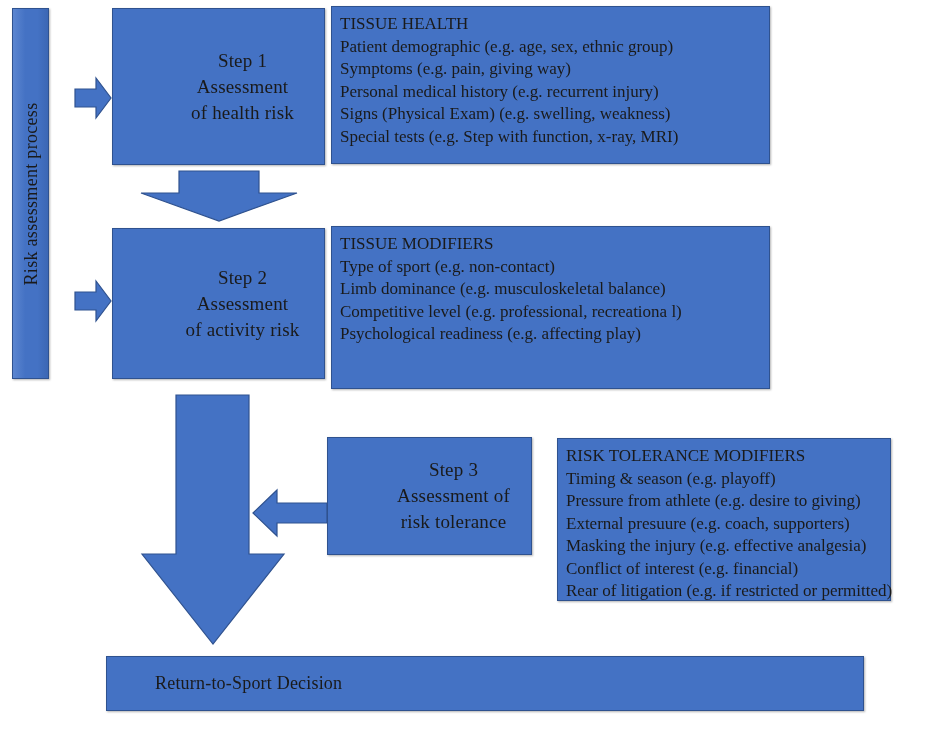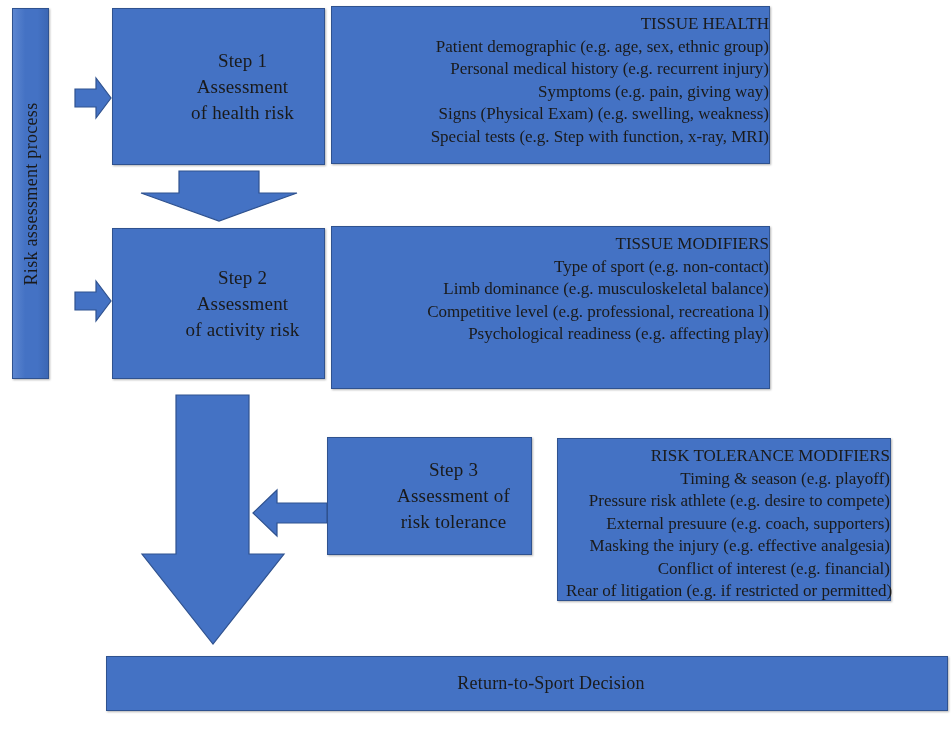--- a/index.html
+++ b/index.html
@@ -66,21 +66,20 @@
   }
 
   
   .panel {
     position: absolute;
     background: #4472C4;
     border: 1px solid #2F528F;
     box-sizing: border-box;
     box-shadow: 1px 1px 2px rgba(0,0,0,0.30);
     padding: 6px 0 4px 8px;
-    text-align: right;
   }
   .panel-title {
     font-size: 17px;
     line-height: 22.5px;
     color: #1a1a1a;
     white-space: nowrap;
   }
   .panel-list {
     margin: 0;
     padding: 0;
@@ -91,25 +90,24 @@
     line-height: 22.5px;
     color: #1a1a1a;
     white-space: nowrap;
   }
 
   
   #decision-bar {
     position: absolute;
     left: 106px;
     top: 656px;
-    width: 842px;
+    width: 758px;
     height: 55px;
     display: flex;
     align-items: center;
-    justify-content: center;
   }
   #decision-bar .dtext {
     font-size: 18px;
     color: #1a1a1a;
     letter-spacing: 0.2px;
   }
 
   
   .arrow-svg {
     position: absolute;
@@ -137,22 +135,22 @@
   <div class="box step-box" style="left:112px; top:8px; width:213px; height:157px;">
     <span class="step-label">Step 1
 Assessment
 of health risk</span>
   </div>
 
   <div class="panel" style="left:331px; top:6px; width:439px; height:158px;">
     <div class="panel-title">TISSUE HEALTH</div>
     <ul class="panel-list">
       <li>Patient demographic (e.g. age, sex, ethnic group)</li>
+      <li>Symptoms (e.g. pain, giving way)</li>
       <li>Personal medical history (e.g. recurrent injury)</li>
-      <li>Symptoms (e.g. pain, giving way)</li>
       <li>Signs (Physical Exam) (e.g. swelling, weakness)</li>
       <li>Special tests (e.g. Step with function, x-ray, MRI)</li>
     </ul>
   </div>
 
   <svg class="arrow-svg" style="left:140px; top:170px;" width="158" height="52" viewBox="0 0 158 52">
     <polygon class="arrow-shape" points="39,1 119,1 119,23 157,23 79,51 1,23 39,23"></polygon>
   </svg>
 
   <svg class="arrow-svg" style="left:74px; top:280px;" width="38" height="42" viewBox="0 0 38 42">
@@ -186,21 +184,21 @@
   </div>
 
   <svg class="arrow-svg" style="left:252px; top:489px;" width="76" height="48" viewBox="0 0 76 48">
     <polygon class="arrow-shape" points="1,24 25,1 25,14 75,14 75,34 25,34 25,47"></polygon>
   </svg>
 
   <div class="panel" style="left:557px; top:438px; width:334px; height:163px;">
     <div class="panel-title">RISK TOLERANCE MODIFIERS</div>
     <ul class="panel-list">
       <li>Timing &amp; season (e.g. playoff)</li>
-      <li>Pressure risk athlete (e.g. desire to compete)</li>
+      <li>Pressure from athlete (e.g. desire to giving)</li>
       <li>External presuure (e.g. coach, supporters)</li>
       <li>Masking the injury (e.g. effective analgesia)</li>
       <li>Conflict of interest (e.g. financial)</li>
       <li>Rear of litigation (e.g. if restricted or permitted)</li>
     </ul>
   </div>
 
   <div class="box" id="decision-bar">
     <span class="dtext">Return-to-Sport Decision</span>
   </div>

